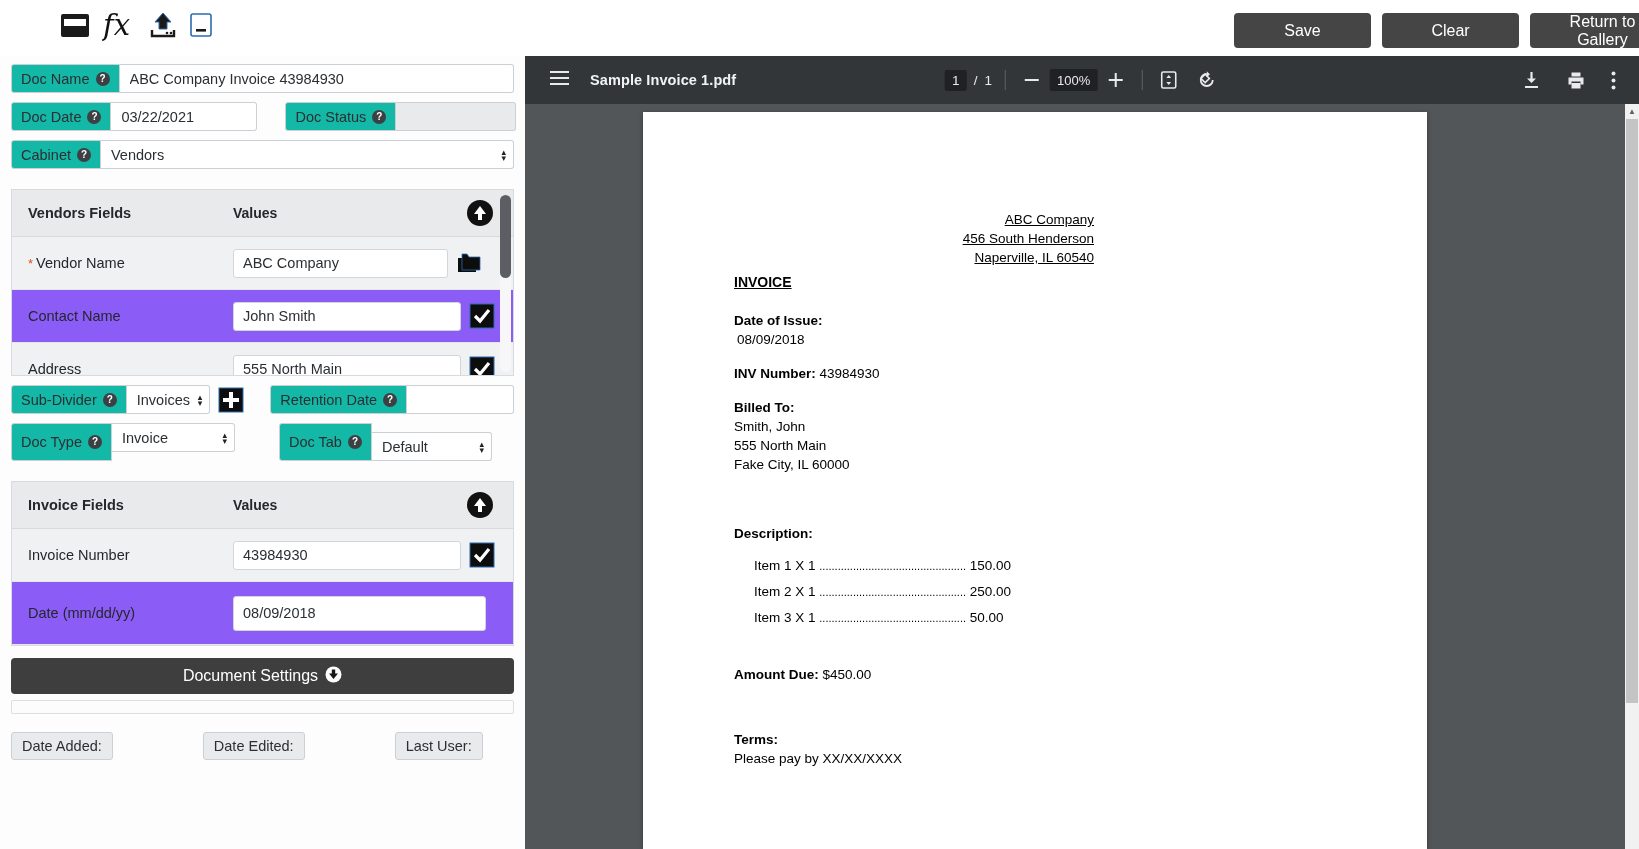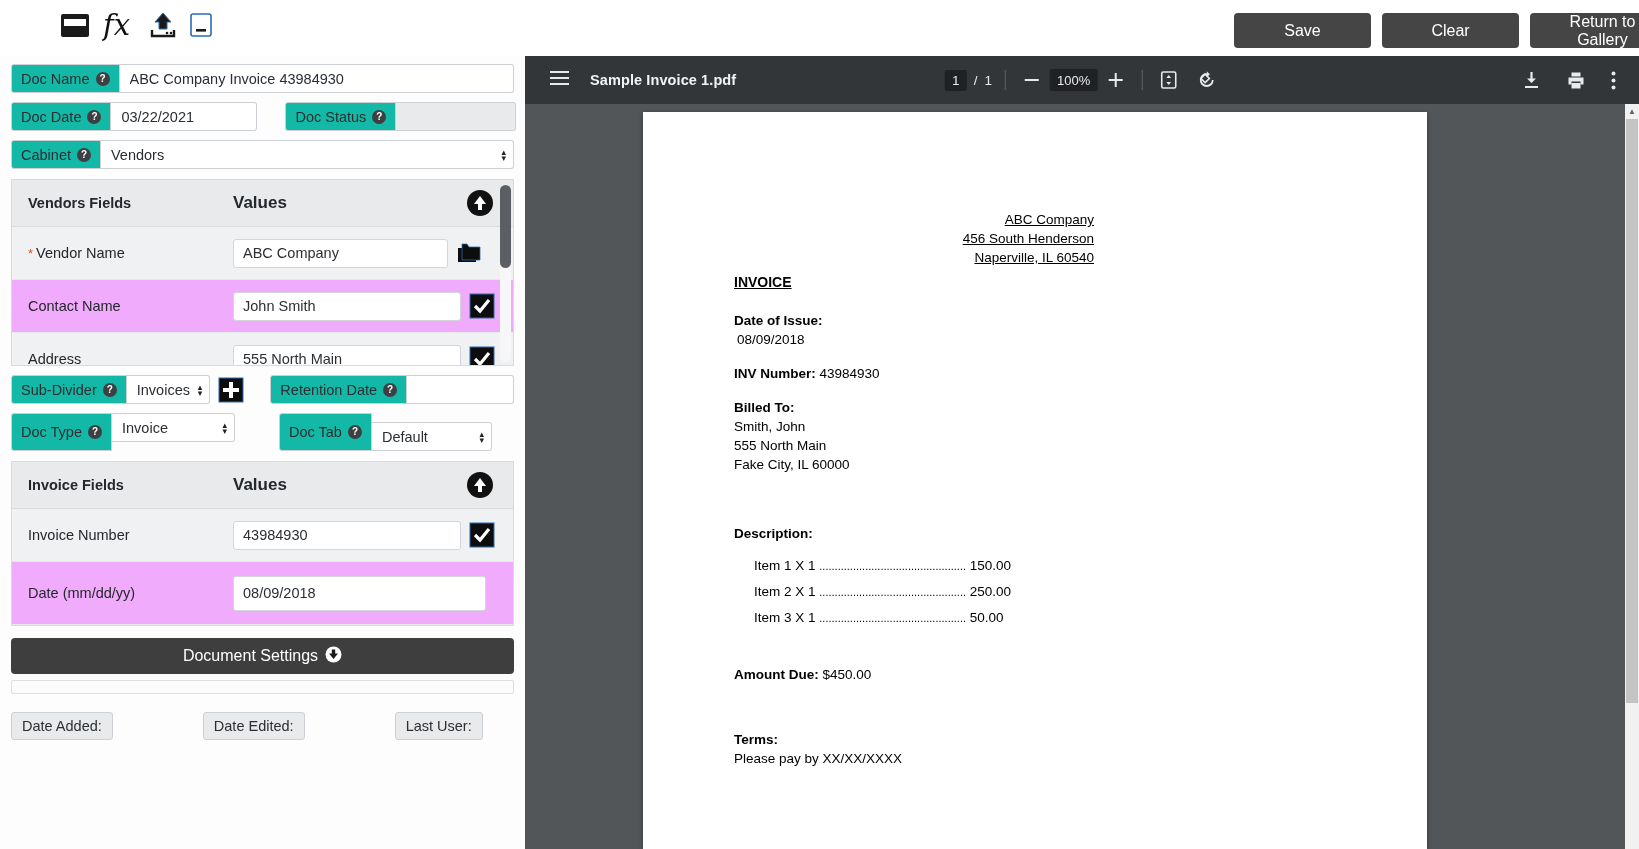--- a/index.html
+++ b/index.html
@@ -92,33 +92,33 @@
   #row-date-status { gap: 28px; }
   #row-date-status .grp { display: flex; }
   #grp-docdate .inp { width: 146px; }
   #grp-docstatus .inp { width: 120px; }
 
   
   #row-cabinet .sel { flex: 1; }
 
   
   .ftable {
-    margin: 10px 11px 0 11px;
+    margin: 20px 11px 0 11px;
     border: 1px solid #d8dade;
-    background: #f0abfc;
+    background: #8b5cf6;
     position: relative;
   }
   .ftable.scrolled { height: 187px; overflow: hidden; }
   .fthead {
     display: flex; align-items: center; background: #e8eaec;
     height: 47px; border-bottom: 1px solid #d8dade; padding-left: 16px;
     position: relative;
   }
   .fthead .c1 { width: 205px; font-size: 14.5px; font-weight: bold; color: #24272b; }
-  .fthead .c2 { font-size: 17px; font-weight: bold; color: #24272b; }
+  .fthead .c2 { font-size: 14px; font-weight: bold; color: #24272b; }
   .collapse-btn {
     position: absolute; right: 19px; top: 50%; transform: translateY(-50%);
     cursor: pointer; width: 28px; height: 28px;
   }
   .ftrow {
     display: flex; align-items: center; min-height: 53px;
     border-bottom: 1px solid #e6e8ea;
   }
   .ftrow.alt { background: #f0f1f3; }
   .ftrow .fcell-label {

